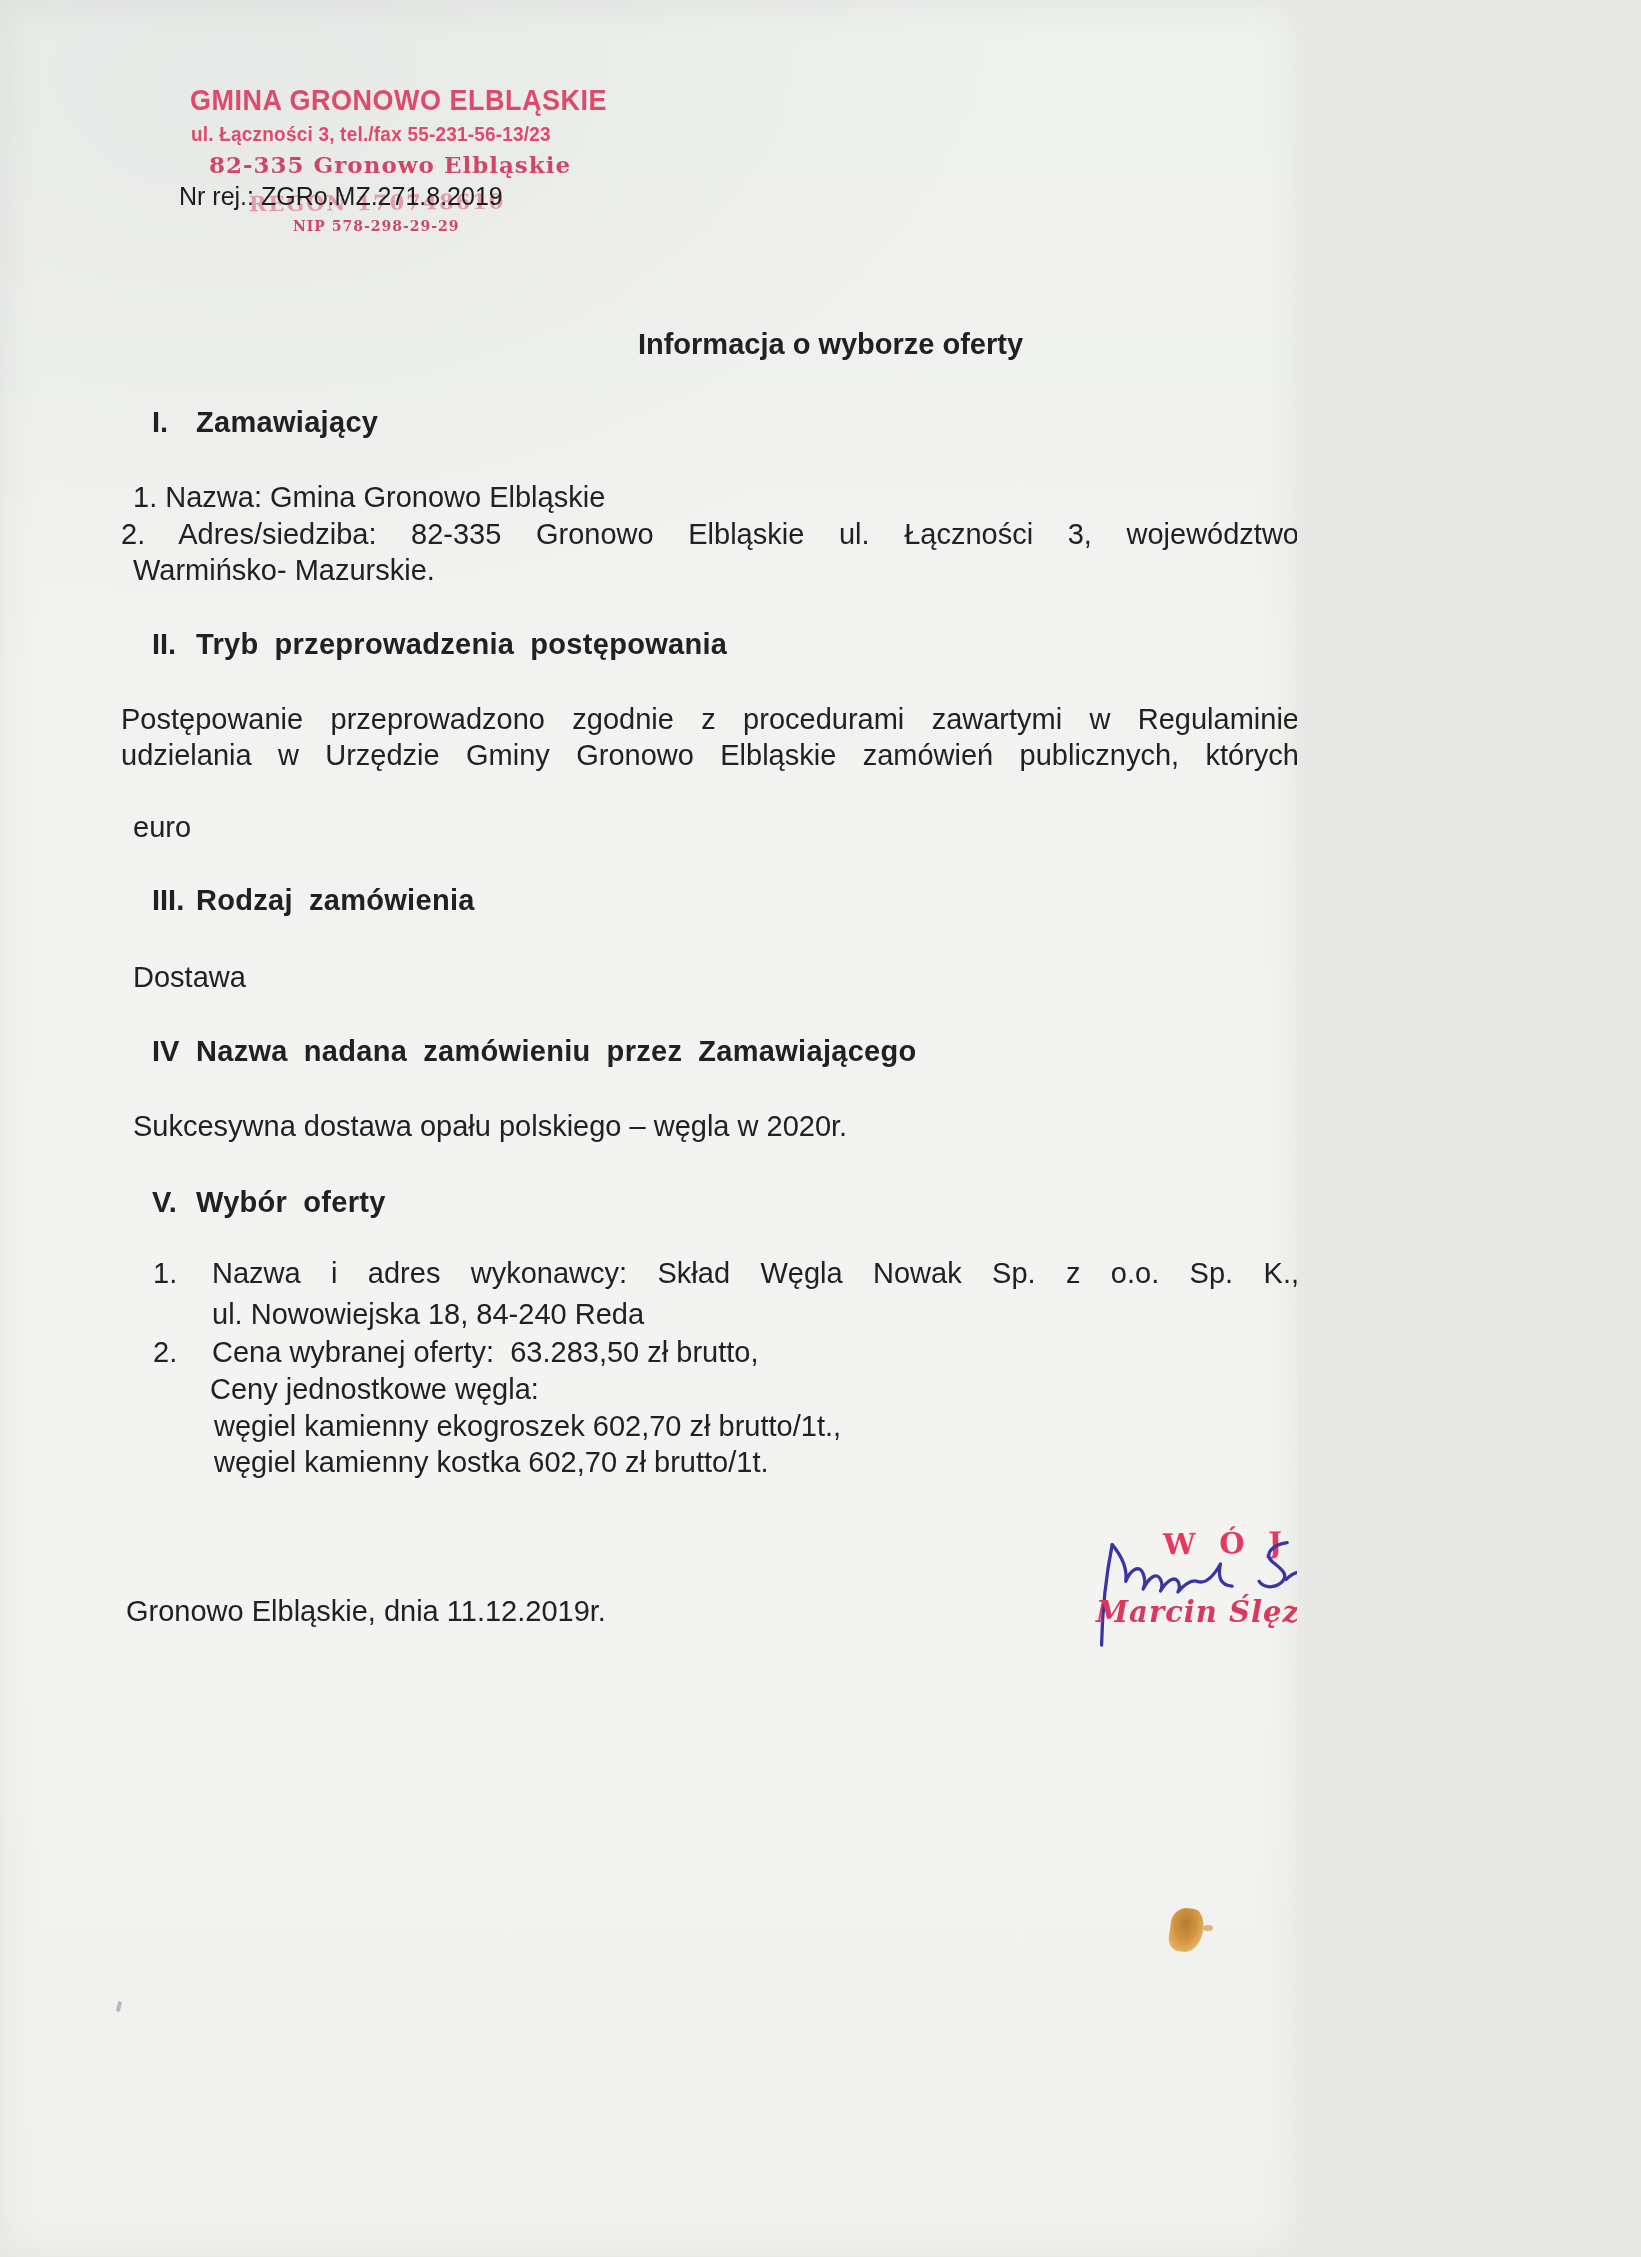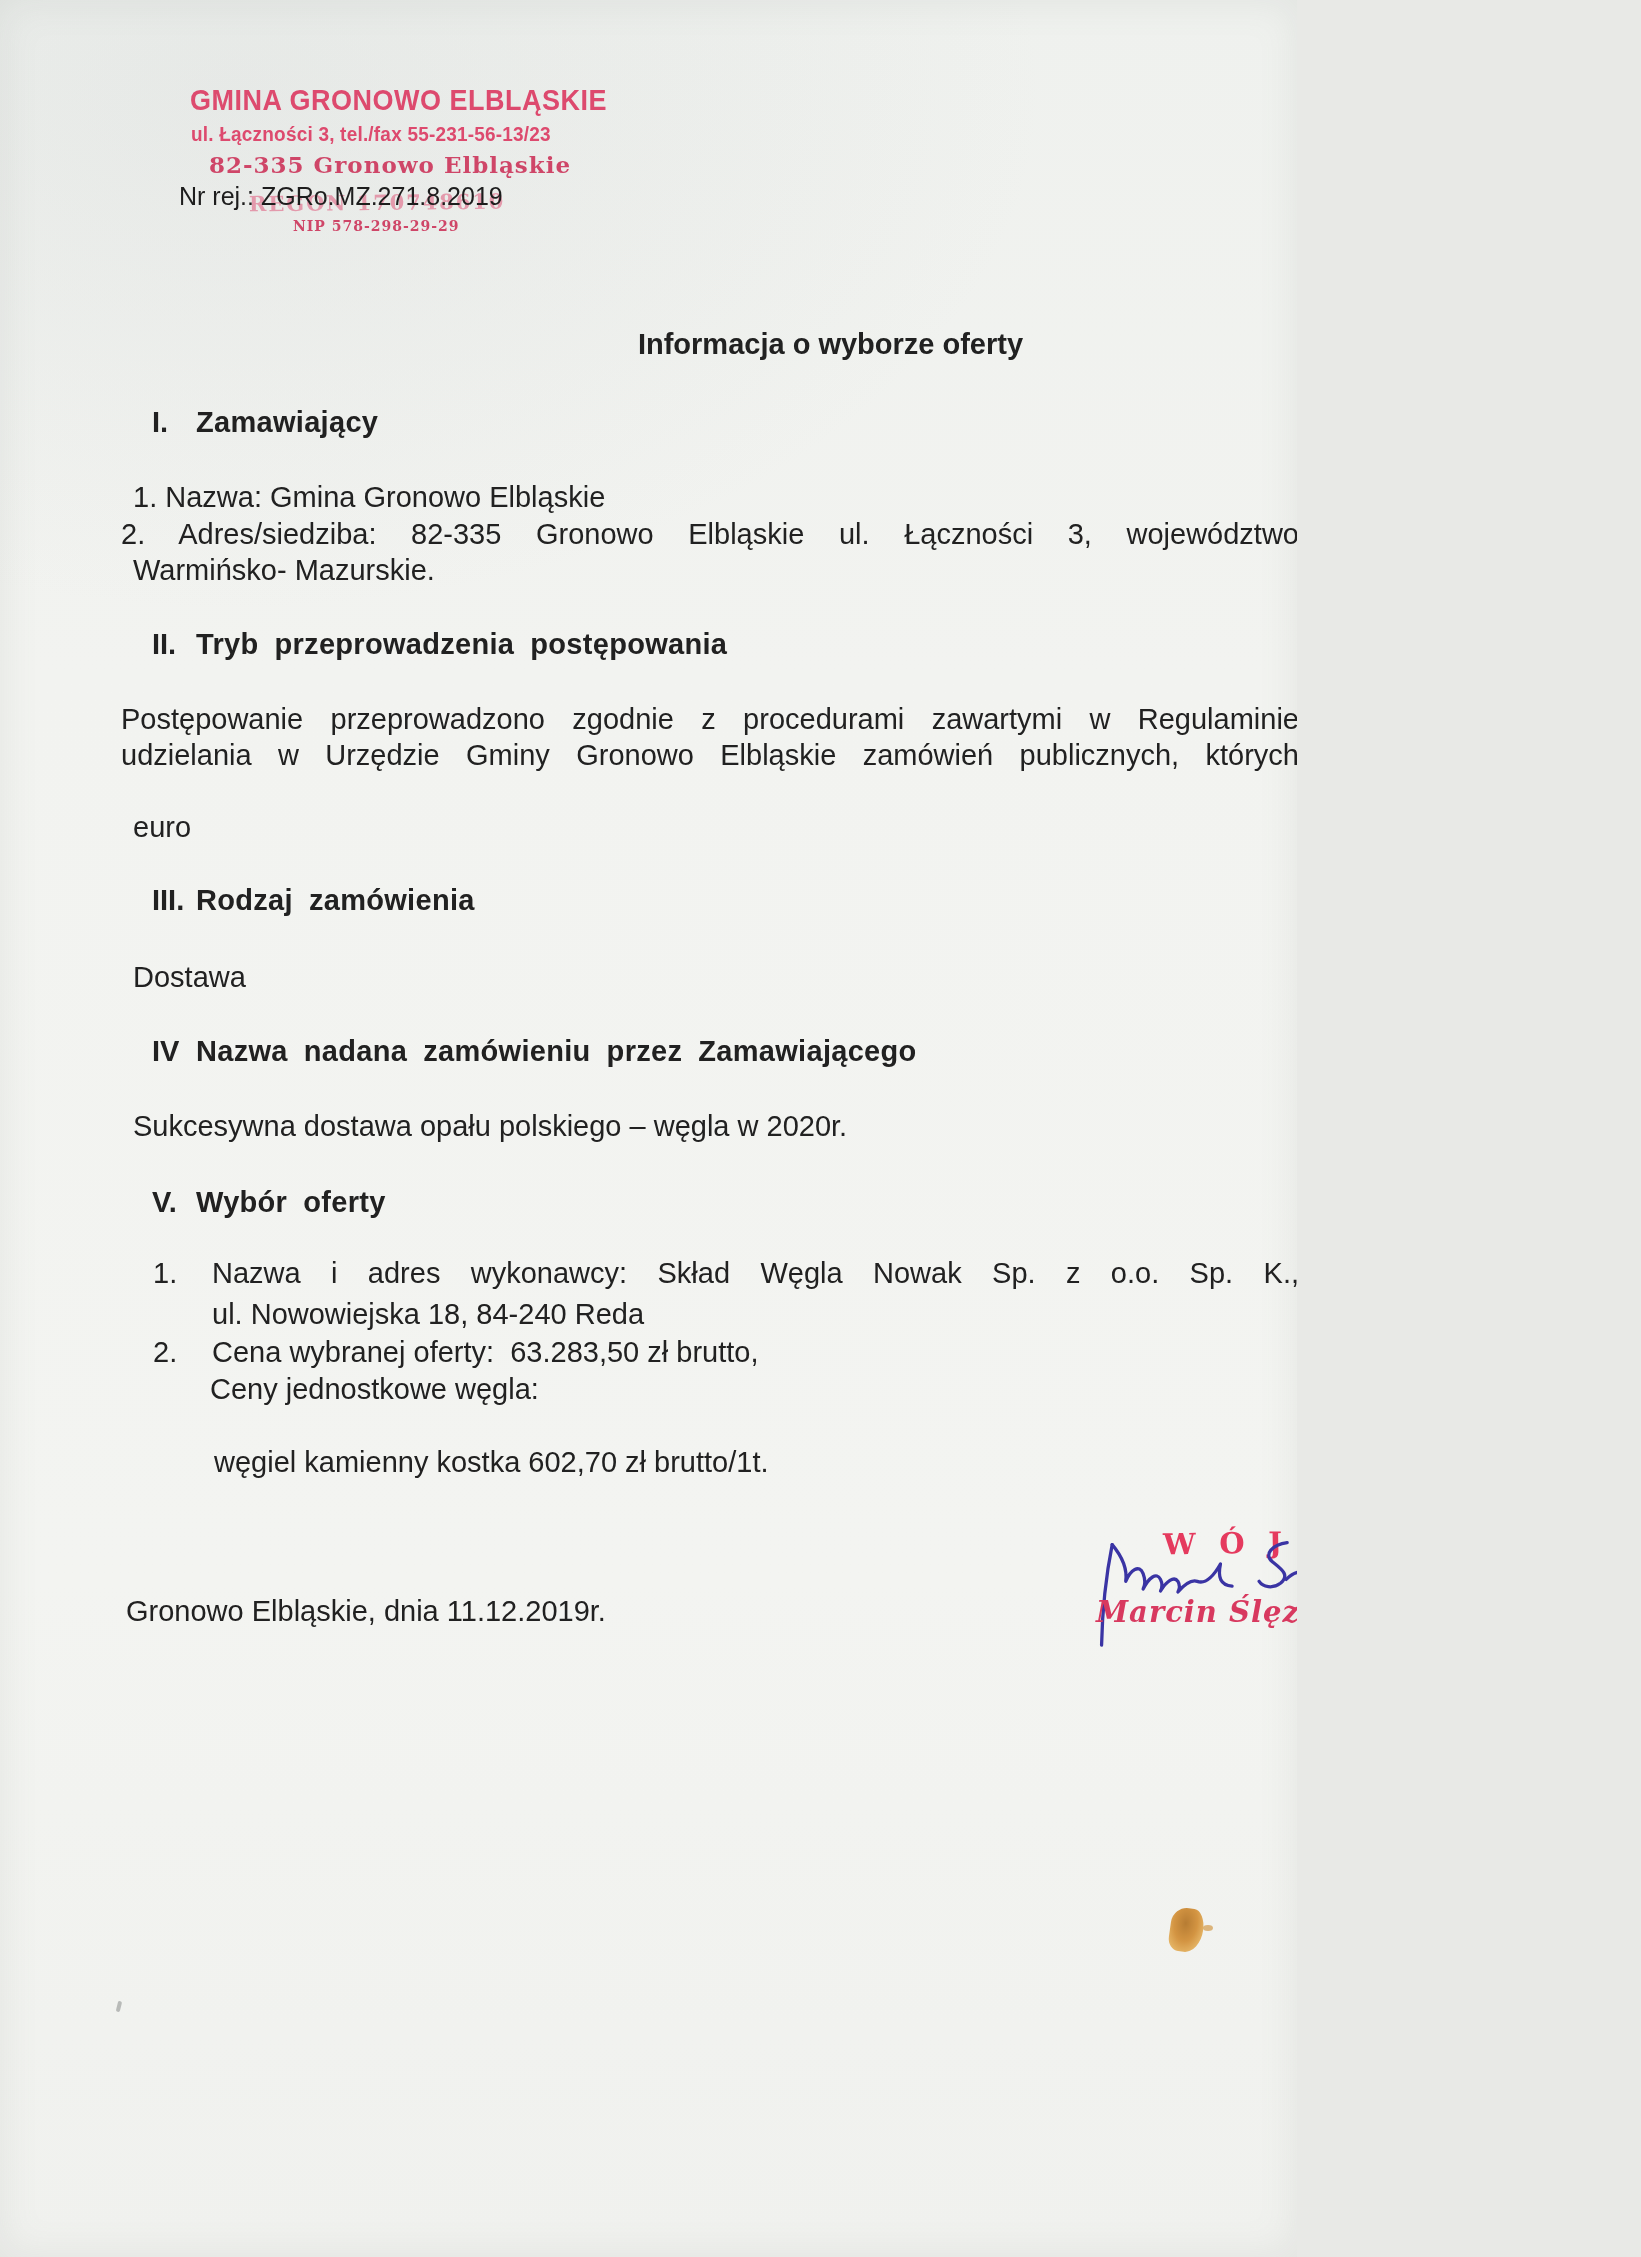--- a/index.html
+++ b/index.html
@@ -101,20 +101,21 @@
   <div class="abs doc heading" style="top:1186px">
     <span class="hnum">V.</span>
     <span class="hlabel">Wybór oferty</span>
   </div>
   <div class="abs doc list-num" style="top:1257px">1.</div>
   <div class="abs doc list-jline" style="top:1257px">Nazwa i adres wykonawcy: Skład Węgla Nowak Sp. z o.o. Sp. K.,</div>
   <div class="abs doc list-line" style="top:1298px">ul. Nowowiejska 18, 84-240 Reda</div>
   <div class="abs doc list-num" style="top:1336px">2.</div>
   <div class="abs doc list-line" style="top:1336px">Cena wybranej oferty:  63.283,50 zł brutto,</div>
   <div class="abs doc list-line" style="top:1373px;left:210px">Ceny jednostkowe węgla:</div>
+  <div class="abs doc list-line" style="top:1410px;left:214px">węgiel kamienny ekogroszek 602,70 zł brutto/1t.,</div>
   <div class="abs doc list-line" style="top:1446px;left:214px">węgiel kamienny kostka 602,70 zł brutto/1t.</div>
 
   <div class="abs doc" style="left:126px;top:1595px;white-space:pre">Gronowo Elbląskie, dnia 11.12.2019r.</div>
 
   <div>
     <div class="abs" id="sig-role" style="color:#e53a5e">W Ó J T</div>
     <svg class="abs" id="sig-ink" width="290" height="121" viewBox="0 0 300 125">
       <g fill="none" stroke="#3a34a4" stroke-width="3.4" stroke-linecap="round" stroke-linejoin="round">
         <path d="M24,14 C20,34 14,70 13,118"></path>
         <path d="M24,14 C34,26 40,38 38,52 C43,40 52,34 56,44 C59,52 57,58 56,60 C62,48 70,42 74,50 C77,56 75,60 74,62 C80,52 88,46 92,52 C95,57 93,61 92,63 C98,56 106,50 112,52 C120,55 128,48 136,34 C133,48 136,56 148,57"></path>

